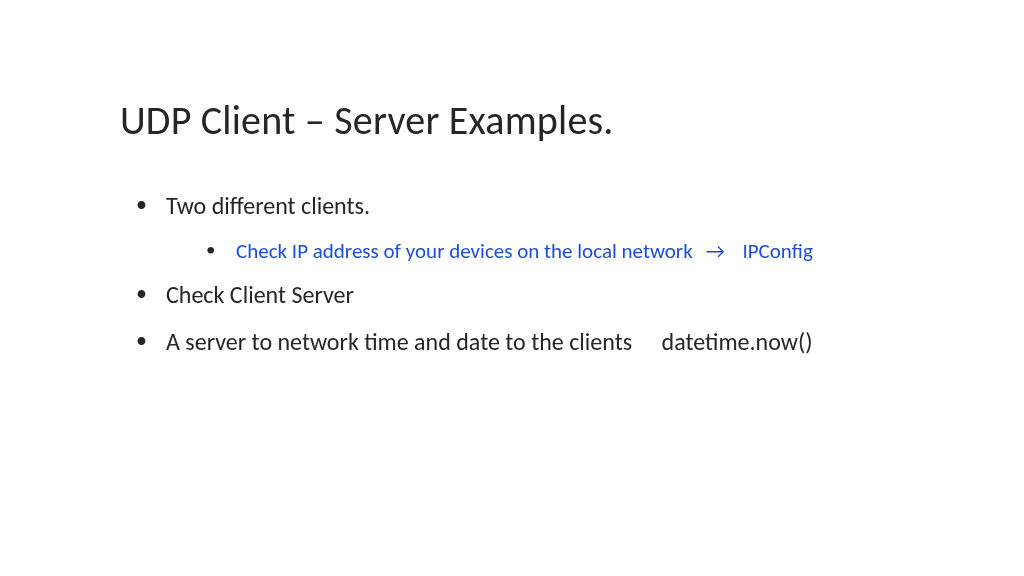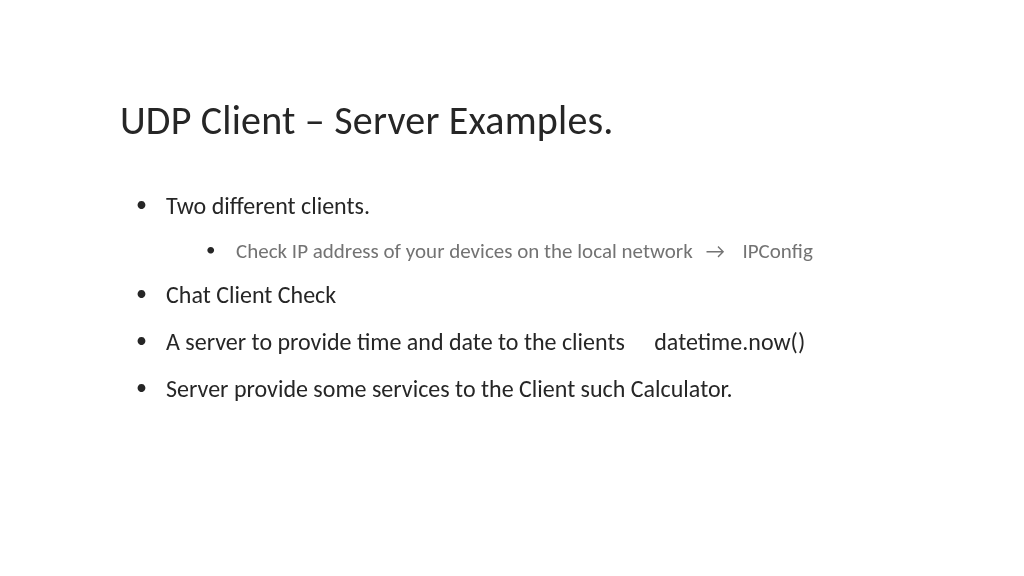--- a/index.html
+++ b/index.html
@@ -3,21 +3,21 @@
   <meta charset="utf-8">
   <style>
     * { margin: 12px; padding: 0; box-sizing: border-box; }
     html, body { width: 1024px; height: 576px; background: #fff; font-family: Calibri, "Segoe UI", Arial, sans-serif; color: #1a1a1a; }
     .slide { width: 1024px; height: 576px; padding: 48px 72px 0 72px; position: relative; }
     .title { font-size: 40px; font-weight: 400; letter-spacing: 0.2px; color: #262626; margin-bottom: 44px; }
     ul.top { list-style: none; padding-left: 0; }
     ul.top > li { position: relative; padding-left: 22px; font-size: 24px; line-height: 1.45; color: #262626; margin-bottom: 4px; }
     ul.top > li::before { content: "•"; position: absolute; left: 4px; top: 0; font-size: 22px; color: #262626; }
     ul.sub { list-style: none; padding-left: 26px; margin-top: 2px; margin-bottom: 6px; }
-    ul.sub > li { position: relative; padding-left: 20px; font-size: 21px; line-height: 1.45; color: #737373; }
+    ul.sub > li { position: relative; padding-left: 20px; font-size: 21px; line-height: 1.45; color: #1d4ed8; }
     ul.sub > li::before { content: "•"; position: absolute; left: 2px; top: 0; font-size: 19px; color: #262626; }
     .italic { }
     .arrow { display: inline-block; margin: 0 1px; }
   </style>
 </head>
 <body>
 
 <div class="slide">
   <h1 class="title">UDP Client – Server Examples.</h1>
 
@@ -26,25 +26,22 @@
     <li>
       <span>Two different clients.</span>
       <ul class="sub">
         <li>
           <span>Check IP address of your devices on the local network</span><span class="arrow">→</span><span> IPConfig</span>
         </li>
       </ul>
     </li>
 
     <li>
-      <span>Chat Client Check</span>
+      <span>Check Client Server</span>
     </li>
 
     <li>
-      <span>A server to provide time and date to the clients </span><span class="italic">datetime.now()</span>
+      <span>A server to network time and date to the clients </span><span class="italic">datetime.now()</span>
     </li>
 
-    <li>
-      <span>Server provide some services to the Client such Calculator.</span>
-    </li>
 
   </ul>
 </div>
 
 </body></html>

